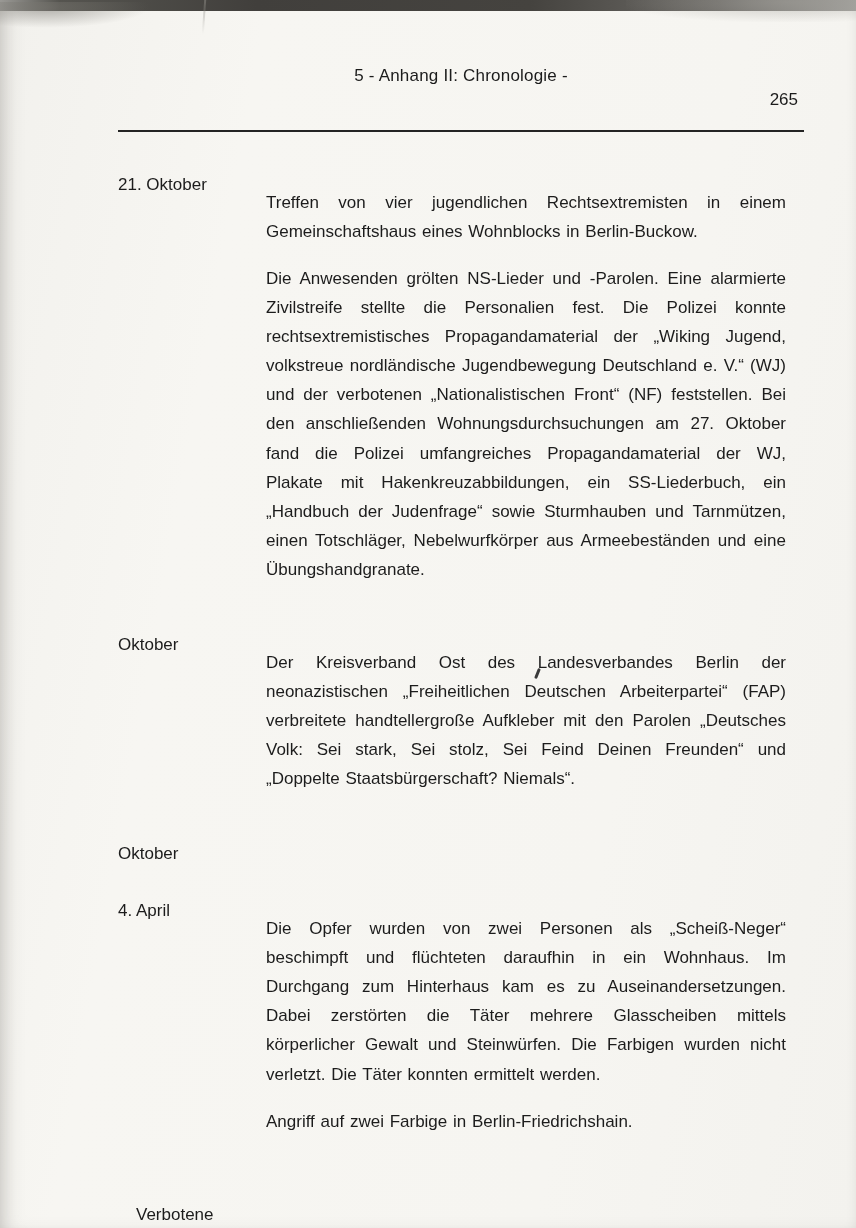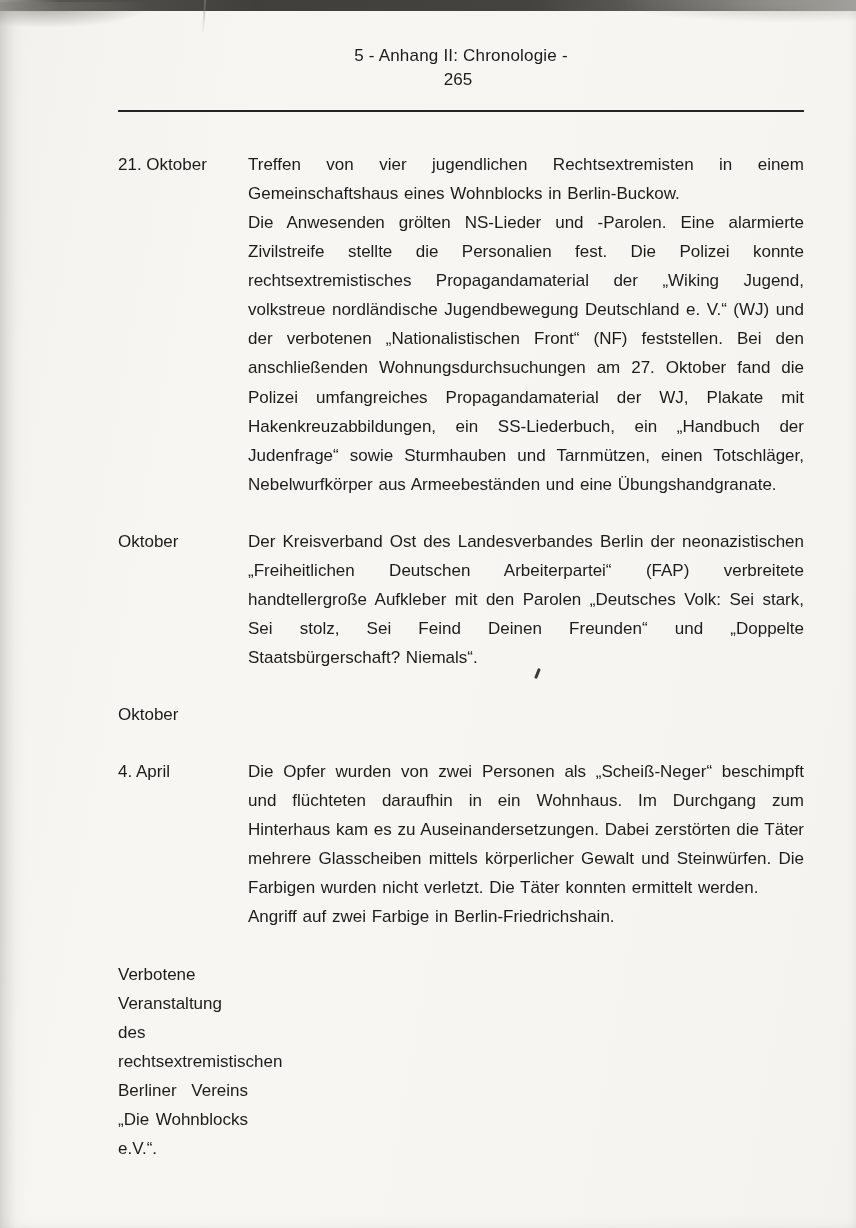--- a/index.html
+++ b/index.html
@@ -46,30 +46,30 @@
     top: 0; left: 203px;
     width: 2px; height: 34px;
     background: linear-gradient(180deg, rgba(140,138,132,0.55), rgba(140,138,132,0));
     transform: skewX(-4deg);
   }
   .content {
     position: relative;
     padding: 0 52px 0 118px;
   }
   .header {
-    padding-top: 46px;
+    padding-top: 66px;
   }
   .header-title {
     text-align: center;
     font-size: 17px;
     letter-spacing: 0.2px;
     color: #1b1b1b;
   }
   .page-number {
-    text-align: center;
+    text-align: right;
     font-size: 17px;
     margin-top: 4px;
     padding-right: 6px;
     color: #1b1b1b;
   }
   .rule {
     border: none;
     border-top: 2px solid #242424;
     margin: 20px 0 0 0;
   }
@@ -86,21 +86,21 @@
     line-height: 1.71;
     color: #1c1c1c;
     white-space: nowrap;
   }
   .entry-body {
     font-size: 17px;
     line-height: 1.71;
     color: #1c1c1c;
   }
   .entry-body p {
-    margin: 0;
+    margin: 18px;
     text-align: justify;
     word-spacing: 1px;
   }
   .handwritten-mark {
     position: absolute;
     left: 536px;
     top: 668px;
     width: 3px;
     height: 11px;
     background: #3a3a3a;

